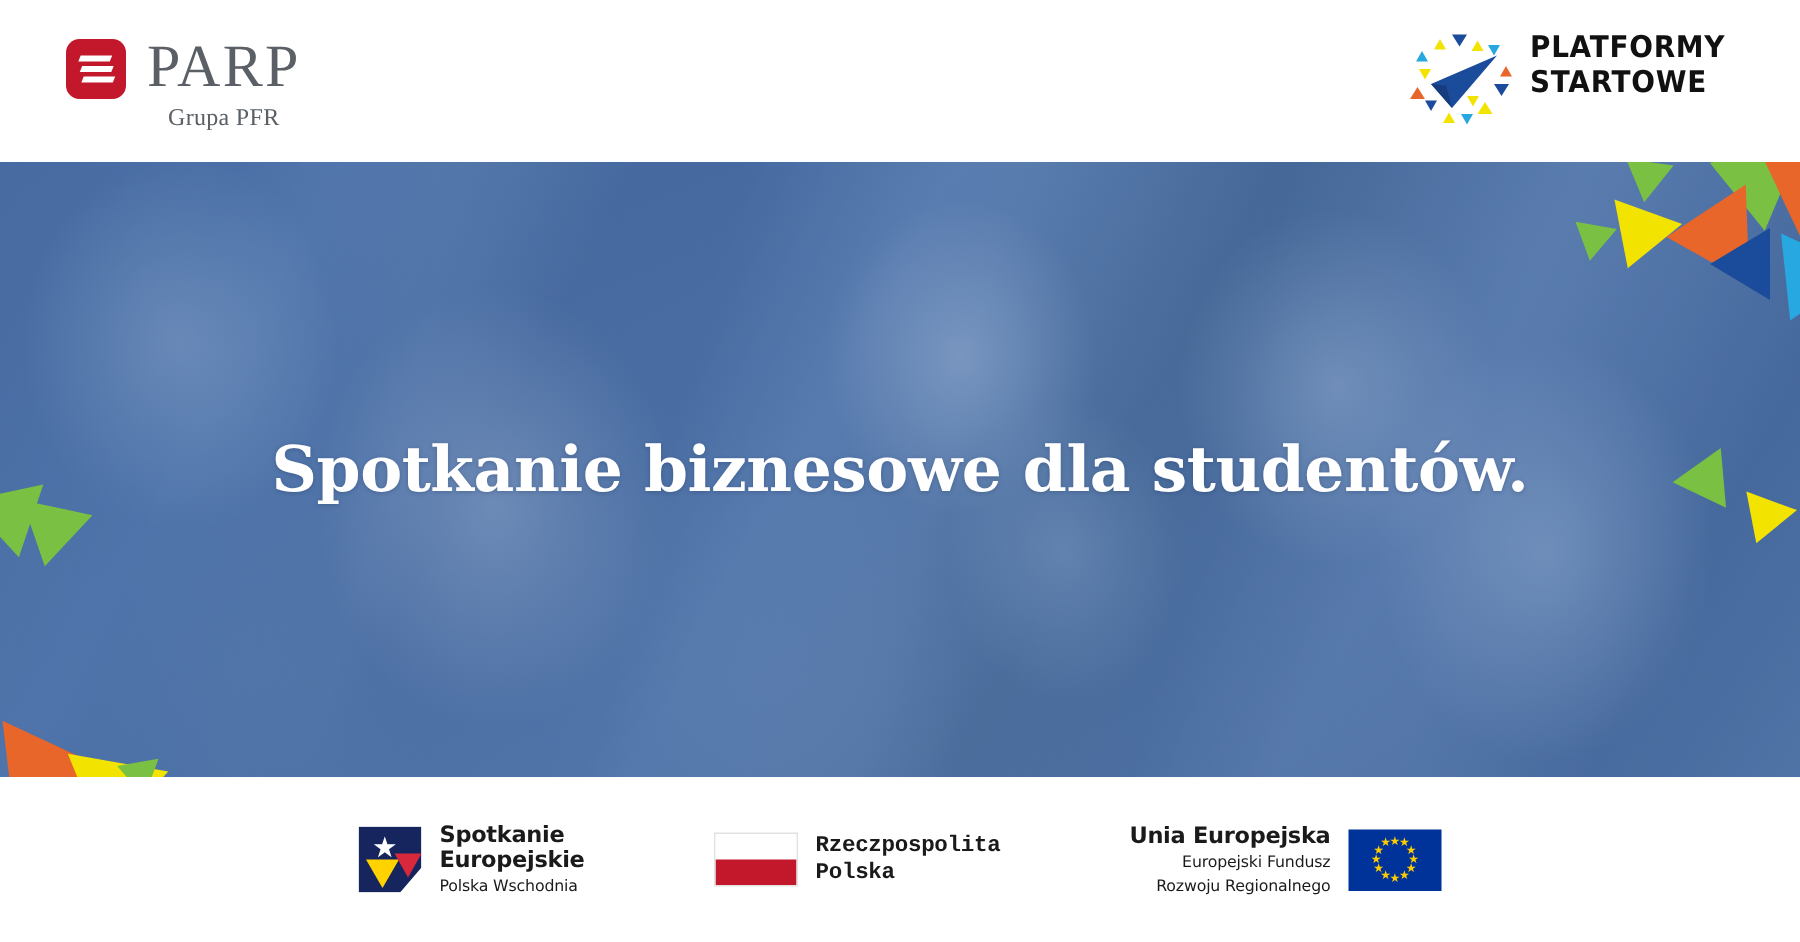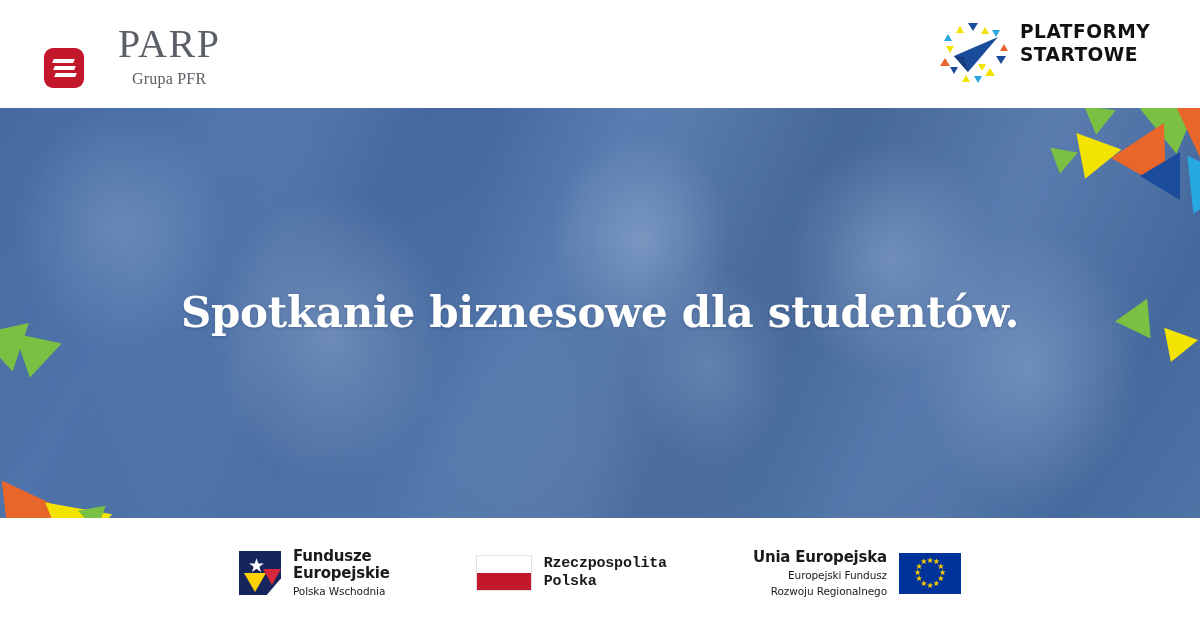--- a/index.html
+++ b/index.html
@@ -28,22 +28,21 @@
     height: 108px;
     background: #ffffff;
   }
 
   
   .parp-logo {
     position: absolute;
     left: 44px;
     top: 24px;
     display: flex;
-    align-items: flex-end;
-    gap: 20px;
+    align-items: flex-start;
   }
   .parp-mark {
     width: 40px;
     height: 40px;
     border-radius: 9px;
     background: #c3172c;
     position: relative;
     overflow: hidden;
     flex: none;
     margin-top: 2px;
@@ -408,21 +407,21 @@
   <div class="footer">
 
     <div class="f-logo">
       <div class="fe-mark">
         <div class="fe-body"></div>
         <div class="fe-star">★</div>
         <div class="fe-yellow"></div>
         <div class="fe-red"></div>
       </div>
       <div class="f-text" style="margin-left:12px;">
-        <div class="fe-name">Fundusze</div>
+        <div class="fe-name">Spotkanie</div>
         <div class="fe-name">Europejskie</div>
         <div class="fe-region">Polska Wschodnia</div>
       </div>
     </div>
 
     <div class="f-logo">
       <div class="pl-flag">
         <div class="pl-white"></div>
         <div class="pl-red"></div>
       </div>

